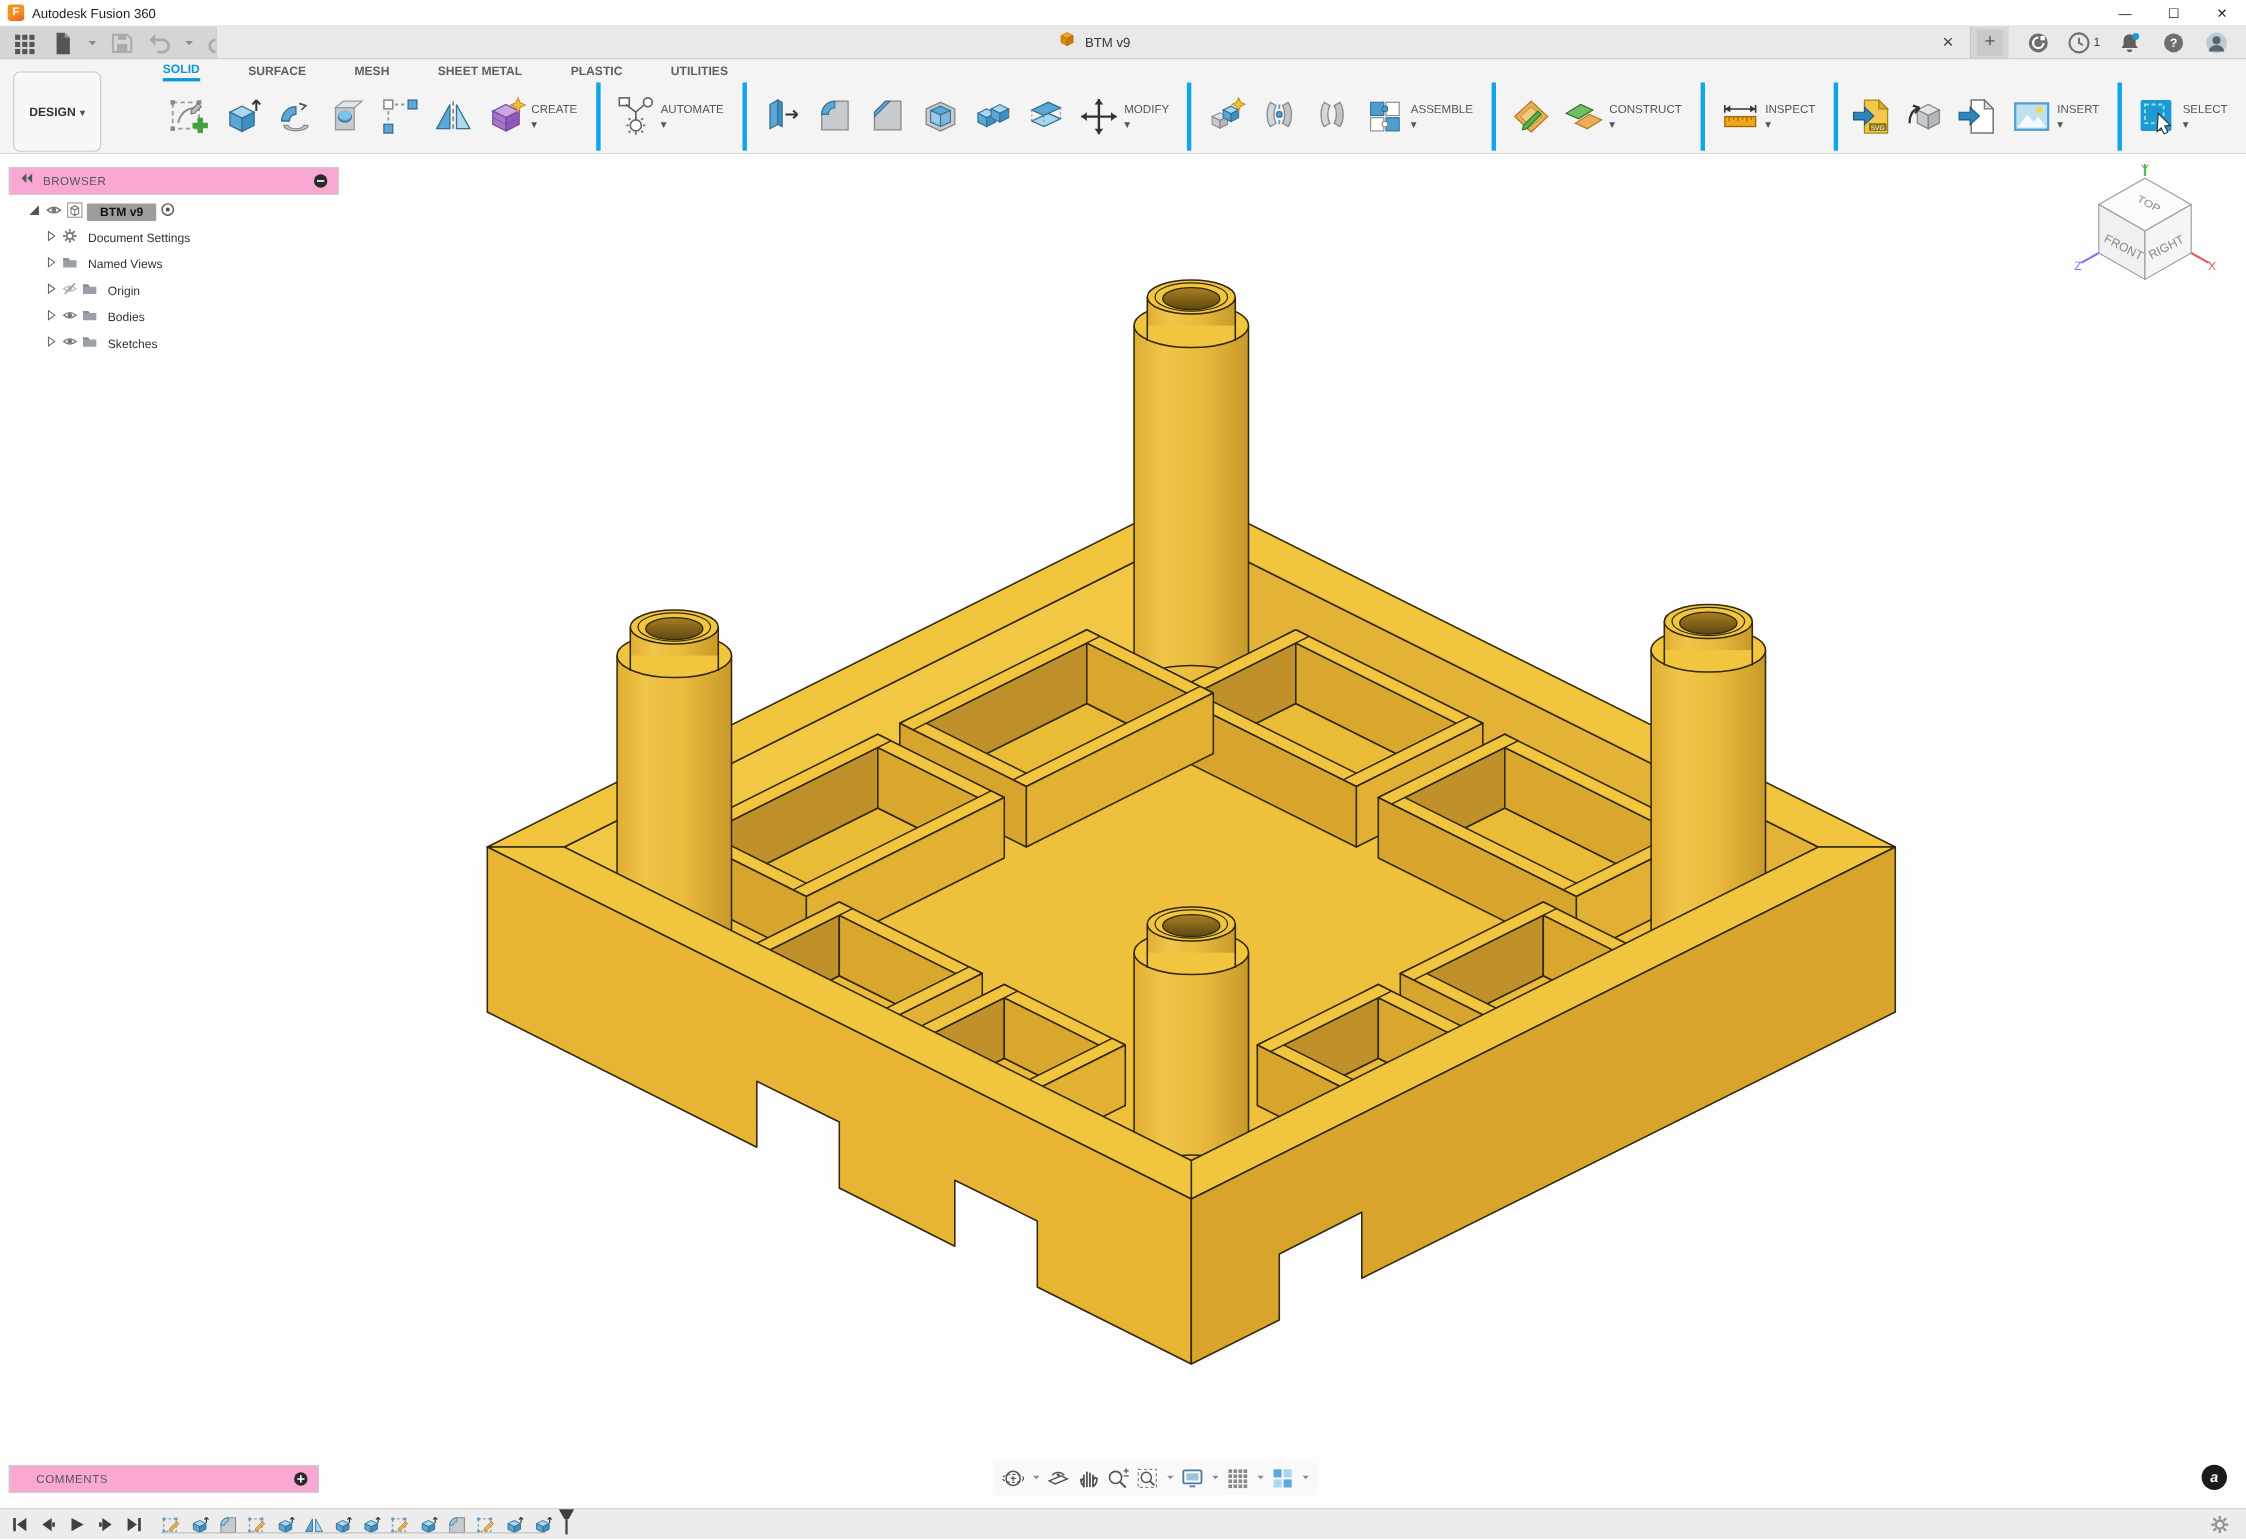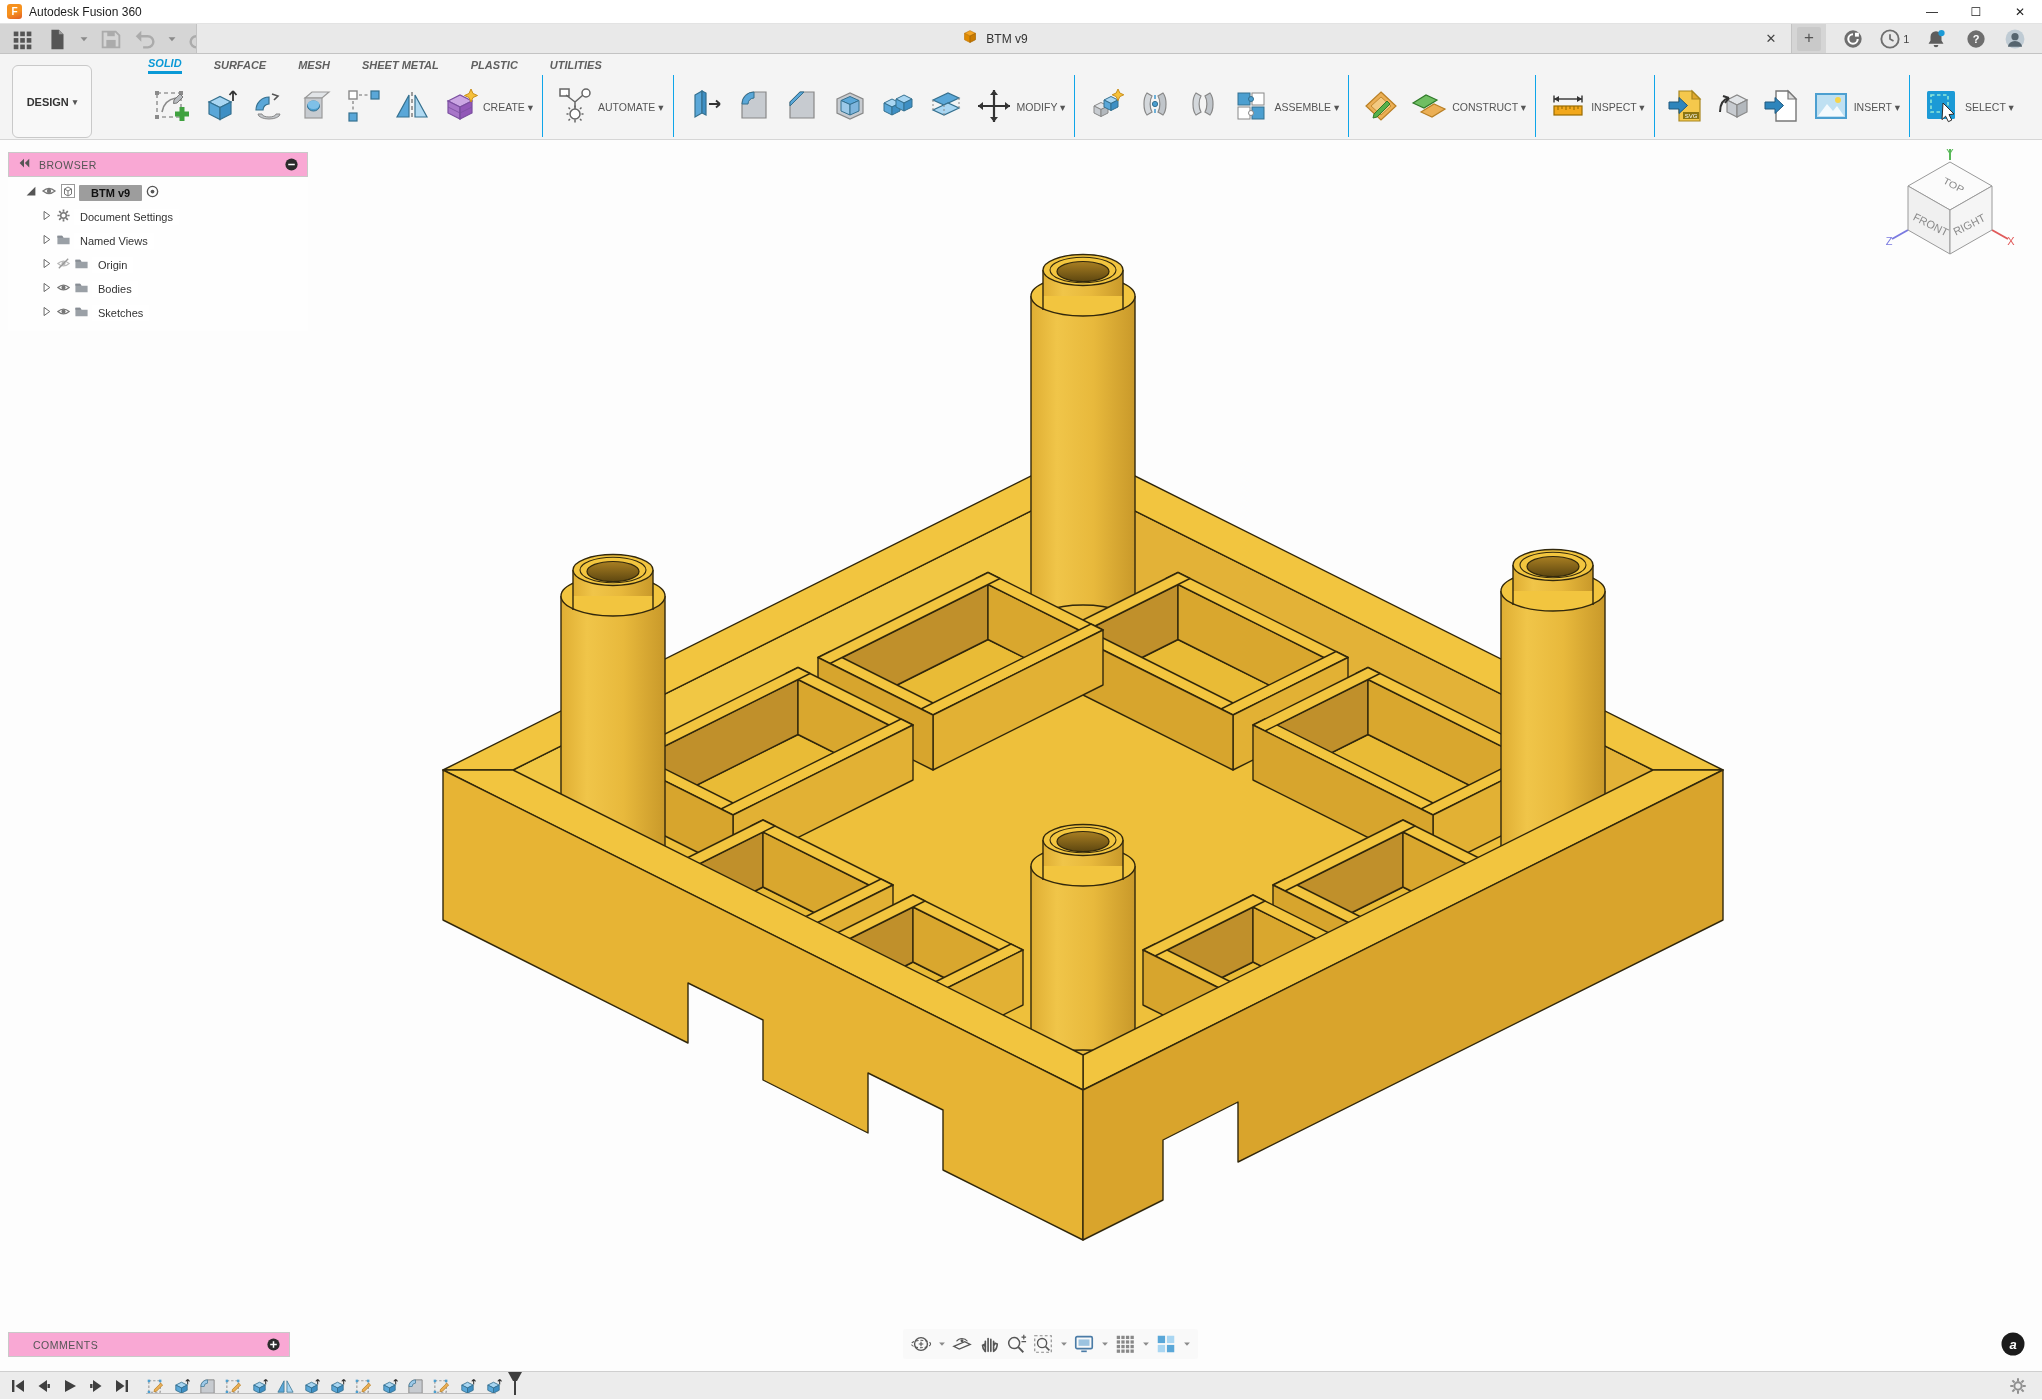--- a/index.html
+++ b/index.html
@@ -26,26 +26,26 @@
   .newtab .tile { width:24px; height:24px; background:#c9c9c9; border-radius:2px; color:#555;
                   font-size:17px; line-height:22px; text-align:center; }
   .right-icons { width:216px; background:#e9e9e9; display:flex; align-items:center; justify-content:space-evenly; }
   .clockwrap { display:flex; align-items:center; gap:2px; font-size:11px; color:#444; }
 
   
   .ribbon { height:86px; background:#f4f4f4; border-bottom:1px solid #d6d6d6; position:relative; }
   .design-btn { position:absolute; left:12px; top:11px; width:80px; height:73px; background:#f8f8f8;
                 border:1px solid #c9c9c9; border-radius:6px; display:flex; align-items:center; justify-content:center;
                 font-size:11px; font-weight:bold; color:#333; gap:4px; }
-  .rtabs { position:absolute; left:148px; top:3px; display:flex; gap:32px; height:17px; align-items:center;font-style:italic; }
+  .rtabs { position:absolute; left:148px; top:3px; display:flex; gap:44px; height:17px; align-items:center; }
   .rtab { font-size:11px; font-weight:bold; color:#5f5f5f; padding-bottom:2px; }
   .rtab.active { color:#0a99d6; border-bottom:3px solid #0a99d6; }
   .rgroups { position:absolute; left:140px; top:21px; bottom:2px; display:flex; }
   .group { display:flex; flex-direction:row; align-items:center; padding:0 9px; }
-  .group + .group { border-left:1px solid #0ea5e9; }
+  .group + .group { border-left:4px solid #0ea5e9; }
   .gicons { display:flex; align-items:center; height:48px; gap:2px; }
   .ribbtn { width:46px; height:46px; display:flex; align-items:center; justify-content:center; border-radius:3px; }
   .glabel { font-size:10.5px; color:#555; margin-top:1px; }
 
   
   .canvas { position:relative; height:1231px; background:#fdfdfd; overflow:hidden; }
   #model-svg { position:absolute; left:0; top:0; }
 
   
   .browser { position:absolute; left:8px; top:12px; width:300px; background:rgba(255,255,255,0.55); }

